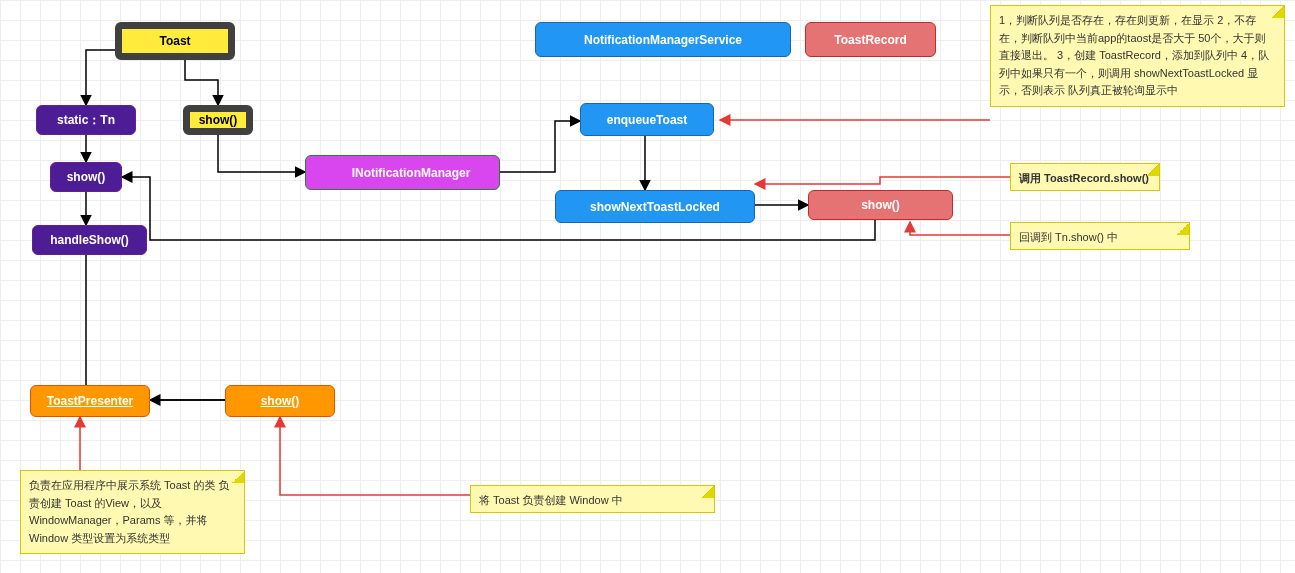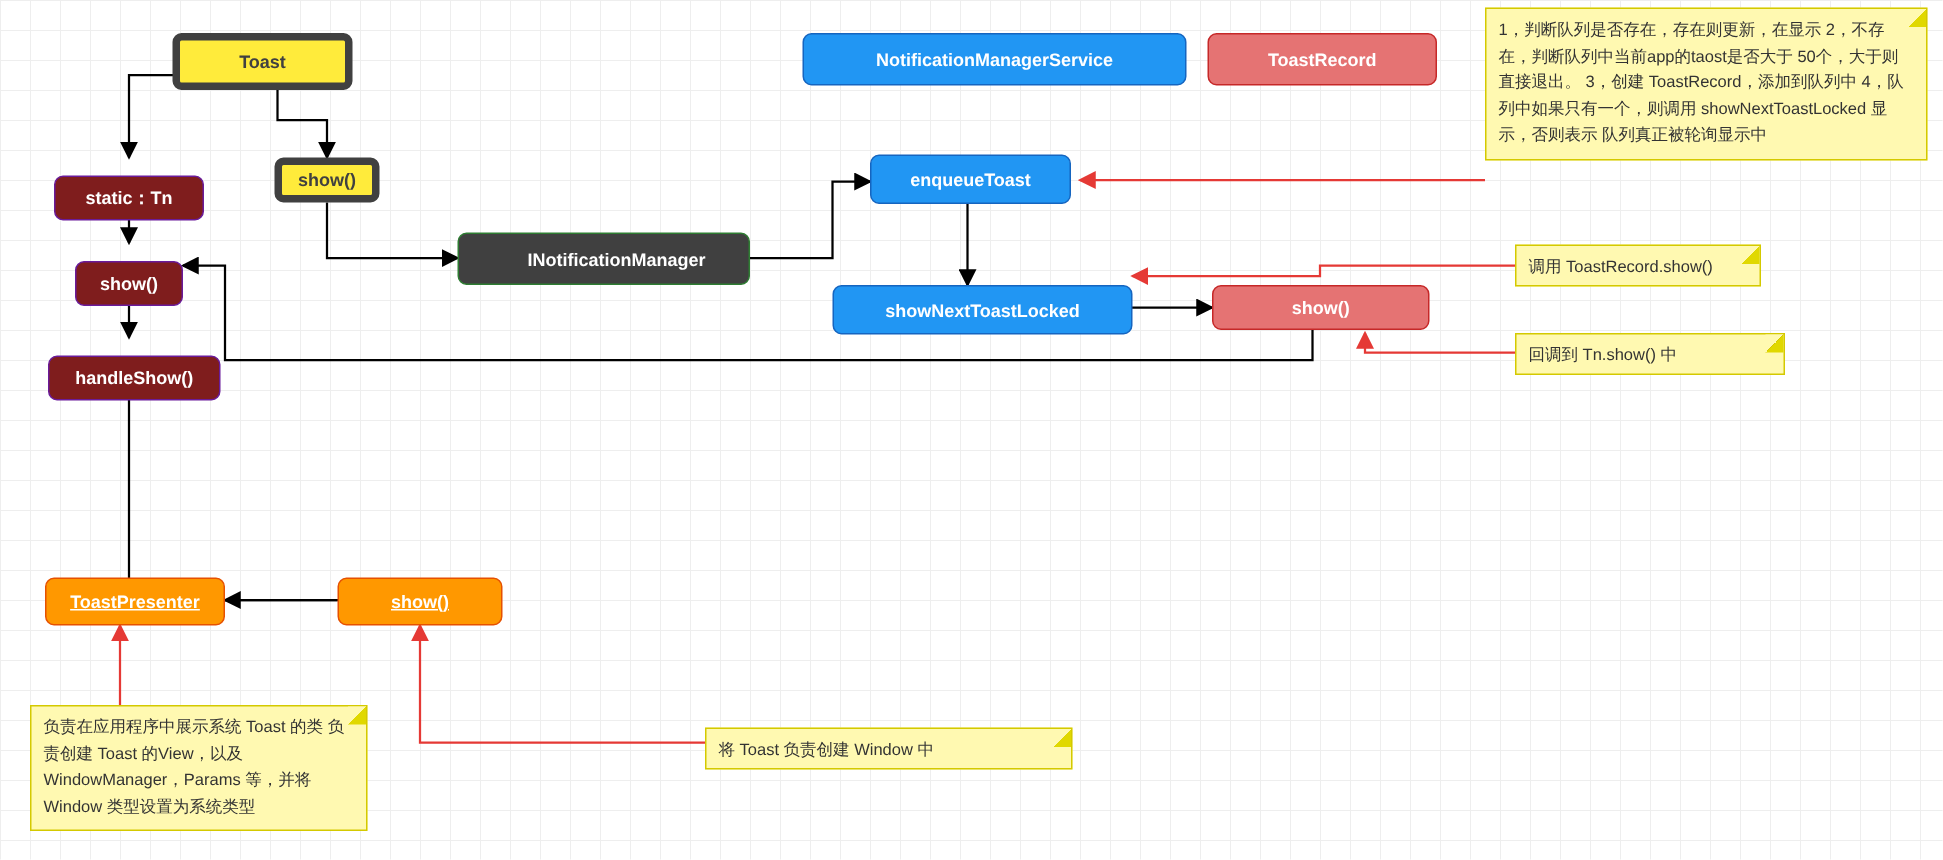--- a/index.html
+++ b/index.html
@@ -19,23 +19,23 @@
   .node {
     position: absolute;
     border-radius: 6px;
     display: flex;
     align-items: center;
     justify-content: center;
     font-weight: bold;
     text-align: center;
     padding: 0 8px;
   }
-  .yellow { background: #ffeb3b; border: 5px solid #404040; color: #404040; }
-  .purple { background: #7f1d1d; border: 1px solid #6a1b9a; color: #fff; margin-top: 12px; }
-  .green  { background: #404040; border: 1px solid #2e7d32; color: #fff; padding-left: 25px; }
+  .yellow { background: #ffeb3b; border: 7px solid #404040; color: #000000; }
+  .purple { background: #4c1d95; border: 1px solid #6a1b9a; color: #fff; }
+  .green  { background: #d946ef; border: 1px solid #2e7d32; color: #fff; padding-left: 25px; }
   .blue   { background: #2196f3; border: 1px solid #1565c0; color: #fff; }
   .red    { background: #e57373; border: 1px solid #c62828; color: #fff; }
   .orange { background: #ff9800; border: 1px solid #e65100; color: #fff; text-decoration: underline; }
   .note {
     position: absolute;
     background: #fff9b1;
     border: 1px solid #d4c900;
     font-size: 11px;
     padding: 6px 8px;
     line-height: 1.6;
@@ -97,27 +97,27 @@
 
 <div class="node yellow" style="left:115px; top:22px; width:120px; height:38px;">Toast</div>
 <div class="node purple" style="left:36px; top:105px; width:100px; height:30px;">static：Tn</div>
 <div class="node yellow" style="left:183px; top:105px; width:70px; height:30px;">show()</div>
 <div class="node purple" style="left:50px; top:162px; width:72px; height:30px;">show()</div>
 <div class="node purple" style="left:32px; top:225px; width:115px; height:30px;">handleShow()</div>
 <div class="node green" style="left:305px; top:155px; width:195px; height:35px;">INotificationManager</div>
 <div class="node blue" style="left:535px; top:22px; width:256px; height:35px;">NotificationManagerService</div>
 <div class="node blue" style="left:580px; top:103px; width:134px; height:33px;">enqueueToast</div>
 <div class="node blue" style="left:555px; top:190px; width:200px; height:33px;">showNextToastLocked</div>
-<div class="node red" style="left:805px; top:22px; width:153px; height:35px;">ToastRecord</div>
+<div class="node red" style="left:805px; top:22px; width:131px; height:35px;">ToastRecord</div>
 <div class="node red" style="left:808px; top:190px; width:145px; height:30px;">show()</div>
 <div class="node orange" style="left:30px; top:385px; width:120px; height:32px;">ToastPresenter</div>
 <div class="node orange" style="left:225px; top:385px; width:110px; height:32px;">show()</div>
 
 <div class="note" style="left:990px; top:5px; width:295px;">1，判断队列是否存在，存在则更新，在显示
 2，不存在，判断队列中当前app的taost是否大于 50个，大于则直接退出。
 3，创建 ToastRecord，添加到队列中
 4，队列中如果只有一个，则调用 showNextToastLocked 显示，否则表示 队列真正被轮询显示中</div>
-<div class="note" style="left:1010px; top:163px; width:164px; height:28px;">调用 ToastRecord.show()</div>
+<div class="note" style="left:1010px; top:163px; width:150px; height:28px;font-weight:bold;">调用 ToastRecord.show()</div>
 <div class="note" style="left:1010px; top:222px; width:180px; height:28px;">回调到 Tn.show() 中</div>
 <div class="note" style="left:20px; top:470px; width:225px;">负责在应用程序中展示系统 Toast 的类
 
 负责创建 Toast 的View，以及 WindowManager，Params 等，并将 Window 类型设置为系统类型</div>
 <div class="note" style="left:470px; top:485px; width:245px; height:28px;">将 Toast 负责创建 Window 中</div>
 
 </body></html>

